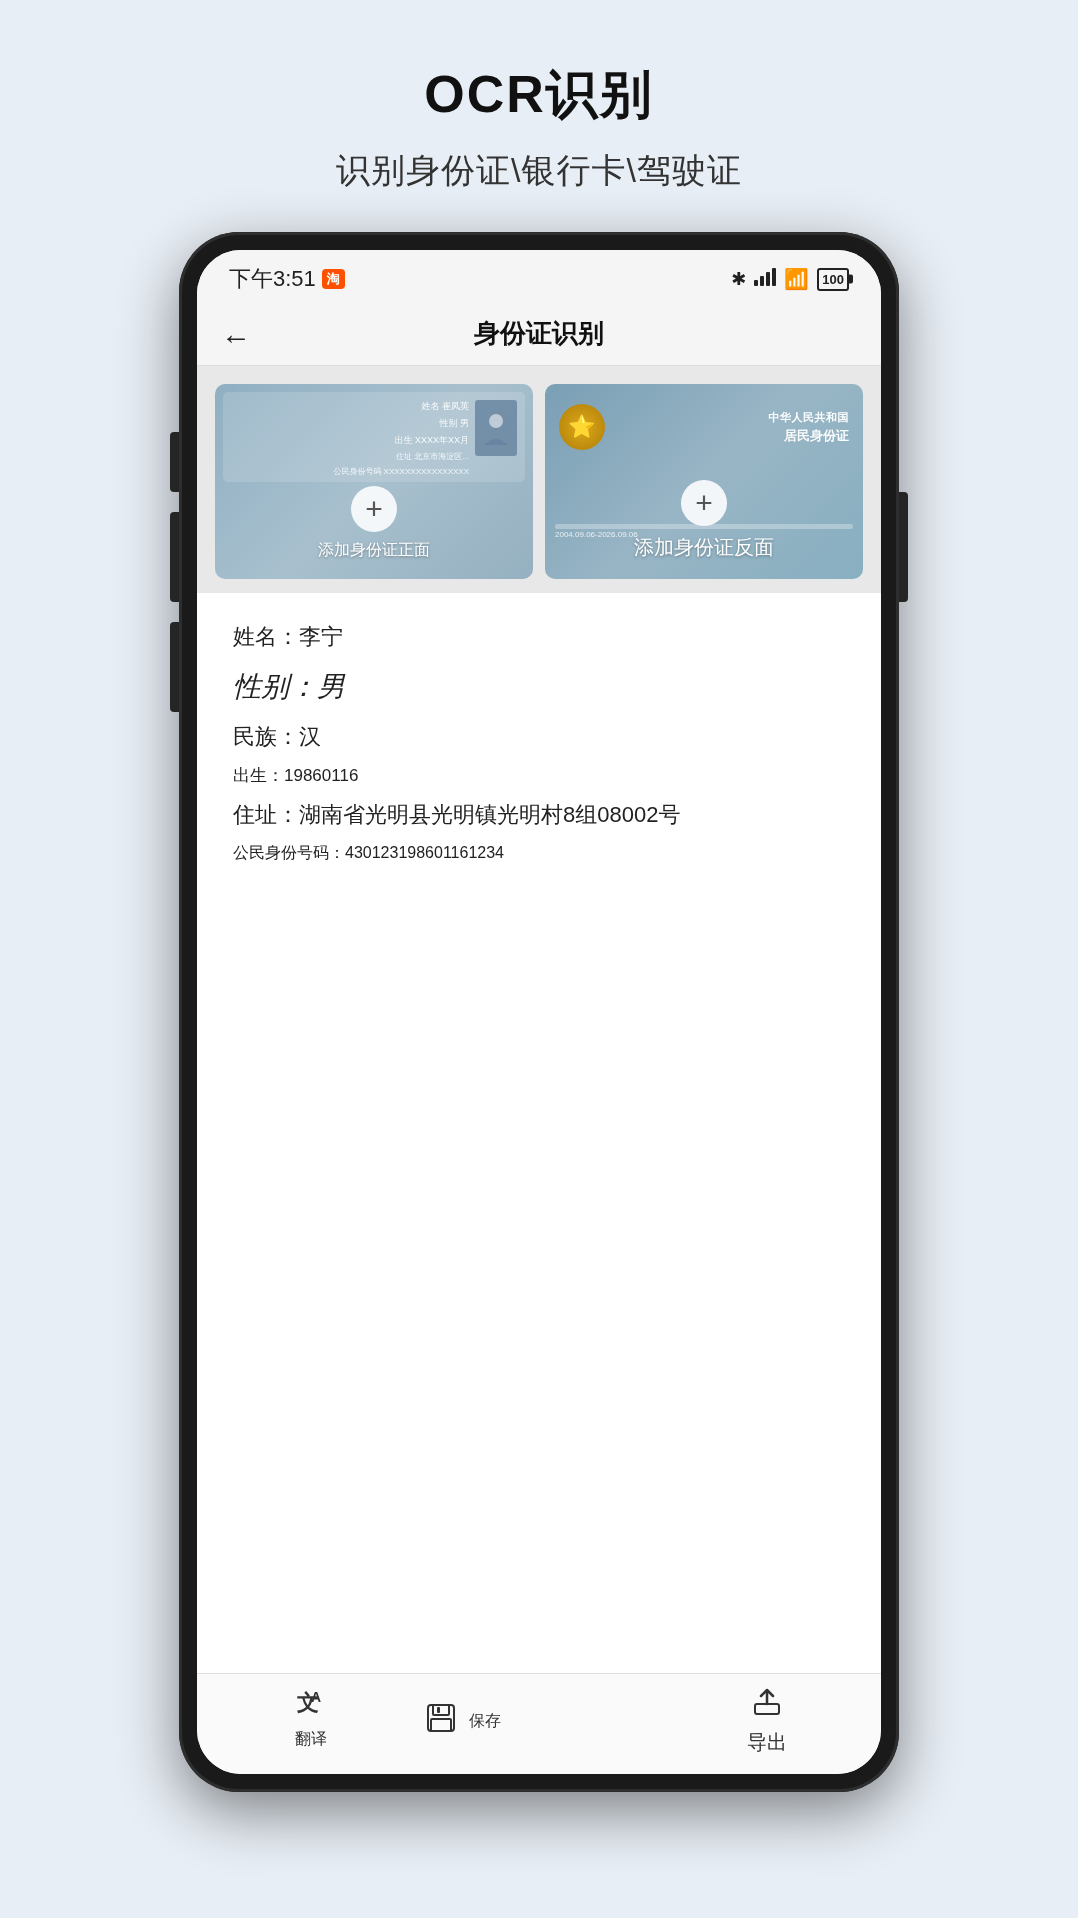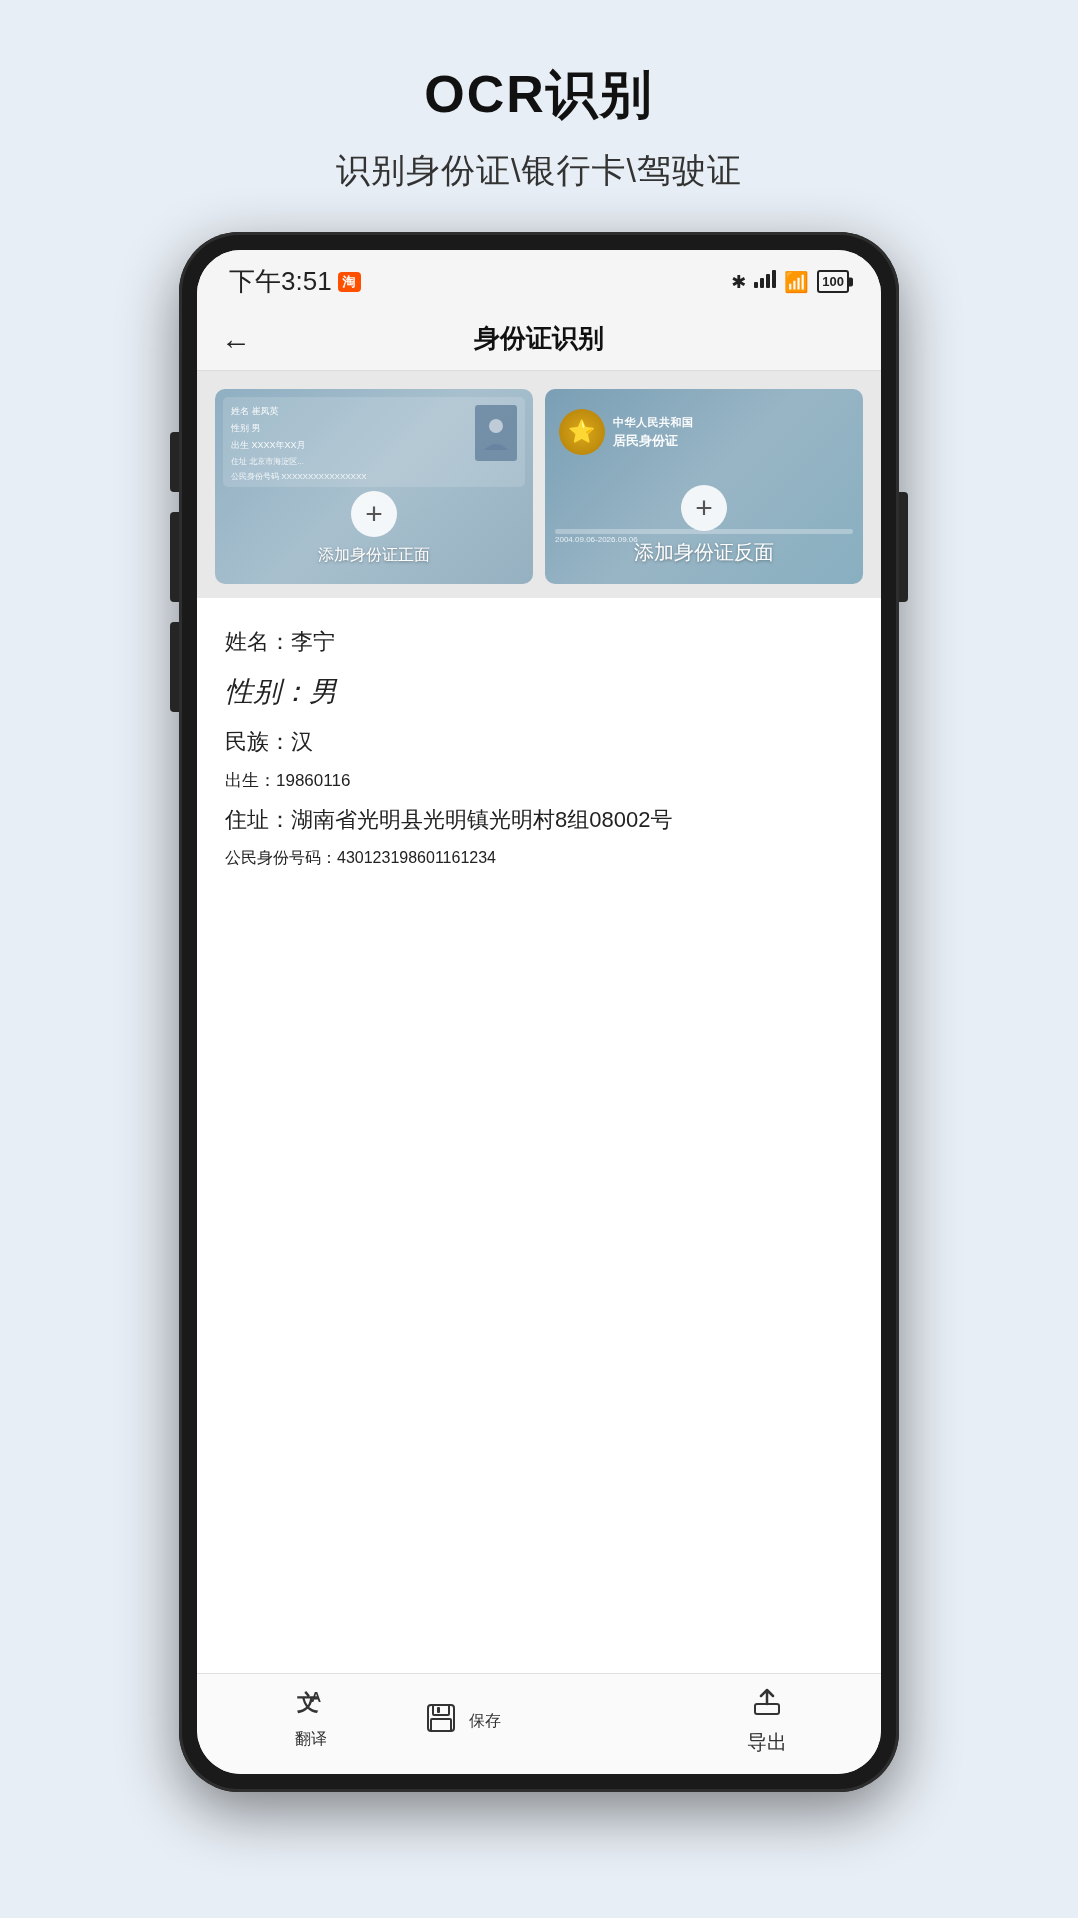--- a/index.html
+++ b/index.html
@@ -28,21 +28,21 @@
     <div style="position:absolute;left:-9px;top:200px;width:9px;height:60px;background:#252525;border-radius:4px 0 0 4px;"></div>
     <div style="position:absolute;left:-9px;top:280px;width:9px;height:90px;background:#252525;border-radius:4px 0 0 4px;"></div>
     <div style="position:absolute;left:-9px;top:390px;width:9px;height:90px;background:#252525;border-radius:4px 0 0 4px;"></div>
 
     <div style="position:absolute;right:-9px;top:260px;width:9px;height:110px;background:#252525;border-radius:0 4px 4px 0;"></div>
 
     <div style="position:absolute;top:18px;left:18px;right:18px;bottom:18px;background:#f5f5f5;border-radius:44px;overflow:hidden;display:flex;flex-direction:column;">
 
       <div style="display:flex;justify-content:space-between;align-items:center;padding:14px 32px 10px;background:#f5f5f5;flex-shrink:0;">
         <div style="display:flex;align-items:center;gap:6px;">
-          <span style="font-size:26px;color:#222;">下午3:51</span>
+          <span style="font-size:22px;color:#222;">下午3:51</span>
           <span style="background:#ff5000;color:white;font-size:13px;border-radius:4px;padding:1px 5px;font-weight:bold;">淘</span>
         </div>
         <div style="display:flex;align-items:center;gap:8px;">
 
           <span style="font-size:18px;color:#222;">✱</span>
 
           <span style="font-size:18px;color:#222;">
             <svg width="22" height="18" viewBox="0 0 22 18">
               <rect x="0" y="12" width="4" height="6" fill="#222" rx="1"></rect>
               <rect x="6" y="8" width="4" height="10" fill="#222" rx="1"></rect>
@@ -61,21 +61,21 @@
       </div>
 
       <div style="display:flex;align-items:center;padding:12px 24px 14px;background:#f5f5f5;border-bottom:1px solid #ddd;flex-shrink:0;">
         <span style="font-size:30px;color:#222;cursor:pointer;">←</span>
         <span style="flex:1;text-align:center;font-size:26px;font-weight:600;color:#111;">身份证识别</span>
         <span style="width:30px;"></span>
       </div>
 
       <div style="flex:1;background:#fff;display:flex;flex-direction:column;overflow:hidden;">
 
-        <div style="display:flex;gap:12px;padding:18px 18px 14px;background:#e8e8e8;">
+        <div style="display:flex;gap:12px;padding:18px 18px 14px;background:#e8e8e8;text-align:right;">
 
           <div style="flex:1;height:195px;border-radius:10px;overflow:hidden;position:relative;background:linear-gradient(135deg,#8fafc2 0%,#a8c0ce 50%,#95b0c0 100%);">
 
             <div style="position:absolute;top:8px;left:8px;right:8px;height:90px;background:rgba(255,255,255,0.15);border-radius:5px;display:flex;padding:8px;gap:6px;">
               <div style="flex:1;display:flex;flex-direction:column;gap:4px;">
                 <div style="font-size:9px;color:rgba(255,255,255,0.95);">姓名 崔凤英</div>
                 <div style="font-size:9px;color:rgba(255,255,255,0.9);">性别 男</div>
                 <div style="font-size:9px;color:rgba(255,255,255,0.9);">出生 XXXX年XX月</div>
                 <div style="font-size:8px;color:rgba(255,255,255,0.85);">住址 北京市海淀区...</div>
                 <div style="font-size:8px;color:rgba(255,255,255,0.85);">公民身份号码 XXXXXXXXXXXXXXXX</div>
@@ -107,21 +107,21 @@
             <div style="position:absolute;bottom:40px;left:10px;font-size:8px;color:rgba(255,255,255,0.8);">2004.09.06-2026.09.06</div>
 
             <div style="position:absolute;top:0;left:0;right:0;bottom:0;display:flex;flex-direction:column;align-items:center;justify-content:flex-end;padding-bottom:18px;gap:8px;">
               <div style="width:46px;height:46px;border-radius:50%;background:rgba(255,255,255,0.88);display:flex;align-items:center;justify-content:center;font-size:30px;color:#555;font-weight:200;line-height:1;">+</div>
               <span style="font-size:20px;color:#fff;font-weight:400;text-shadow:0 1px 3px rgba(0,0,0,0.35);">添加身份证反面</span>
             </div>
           </div>
 
         </div>
 
-        <div style="padding:22px 28px;background:#fff;flex:1;">
+        <div style="padding:22px 36px;background:#fff;flex:1;">
           <div style="font-size:22px;color:#222;line-height:2.0;">
             <span>姓名：</span><span>李宁</span>
           </div>
           <div style="font-size:28px;color:#222;line-height:2.0;font-style:italic;">
             <span>性别：</span><span>男</span>
           </div>
           <div style="font-size:22px;color:#222;line-height:2.0;">
             <span>民族：</span><span>汉</span>
           </div>
           <div style="font-size:17px;color:#222;line-height:2.0;">

